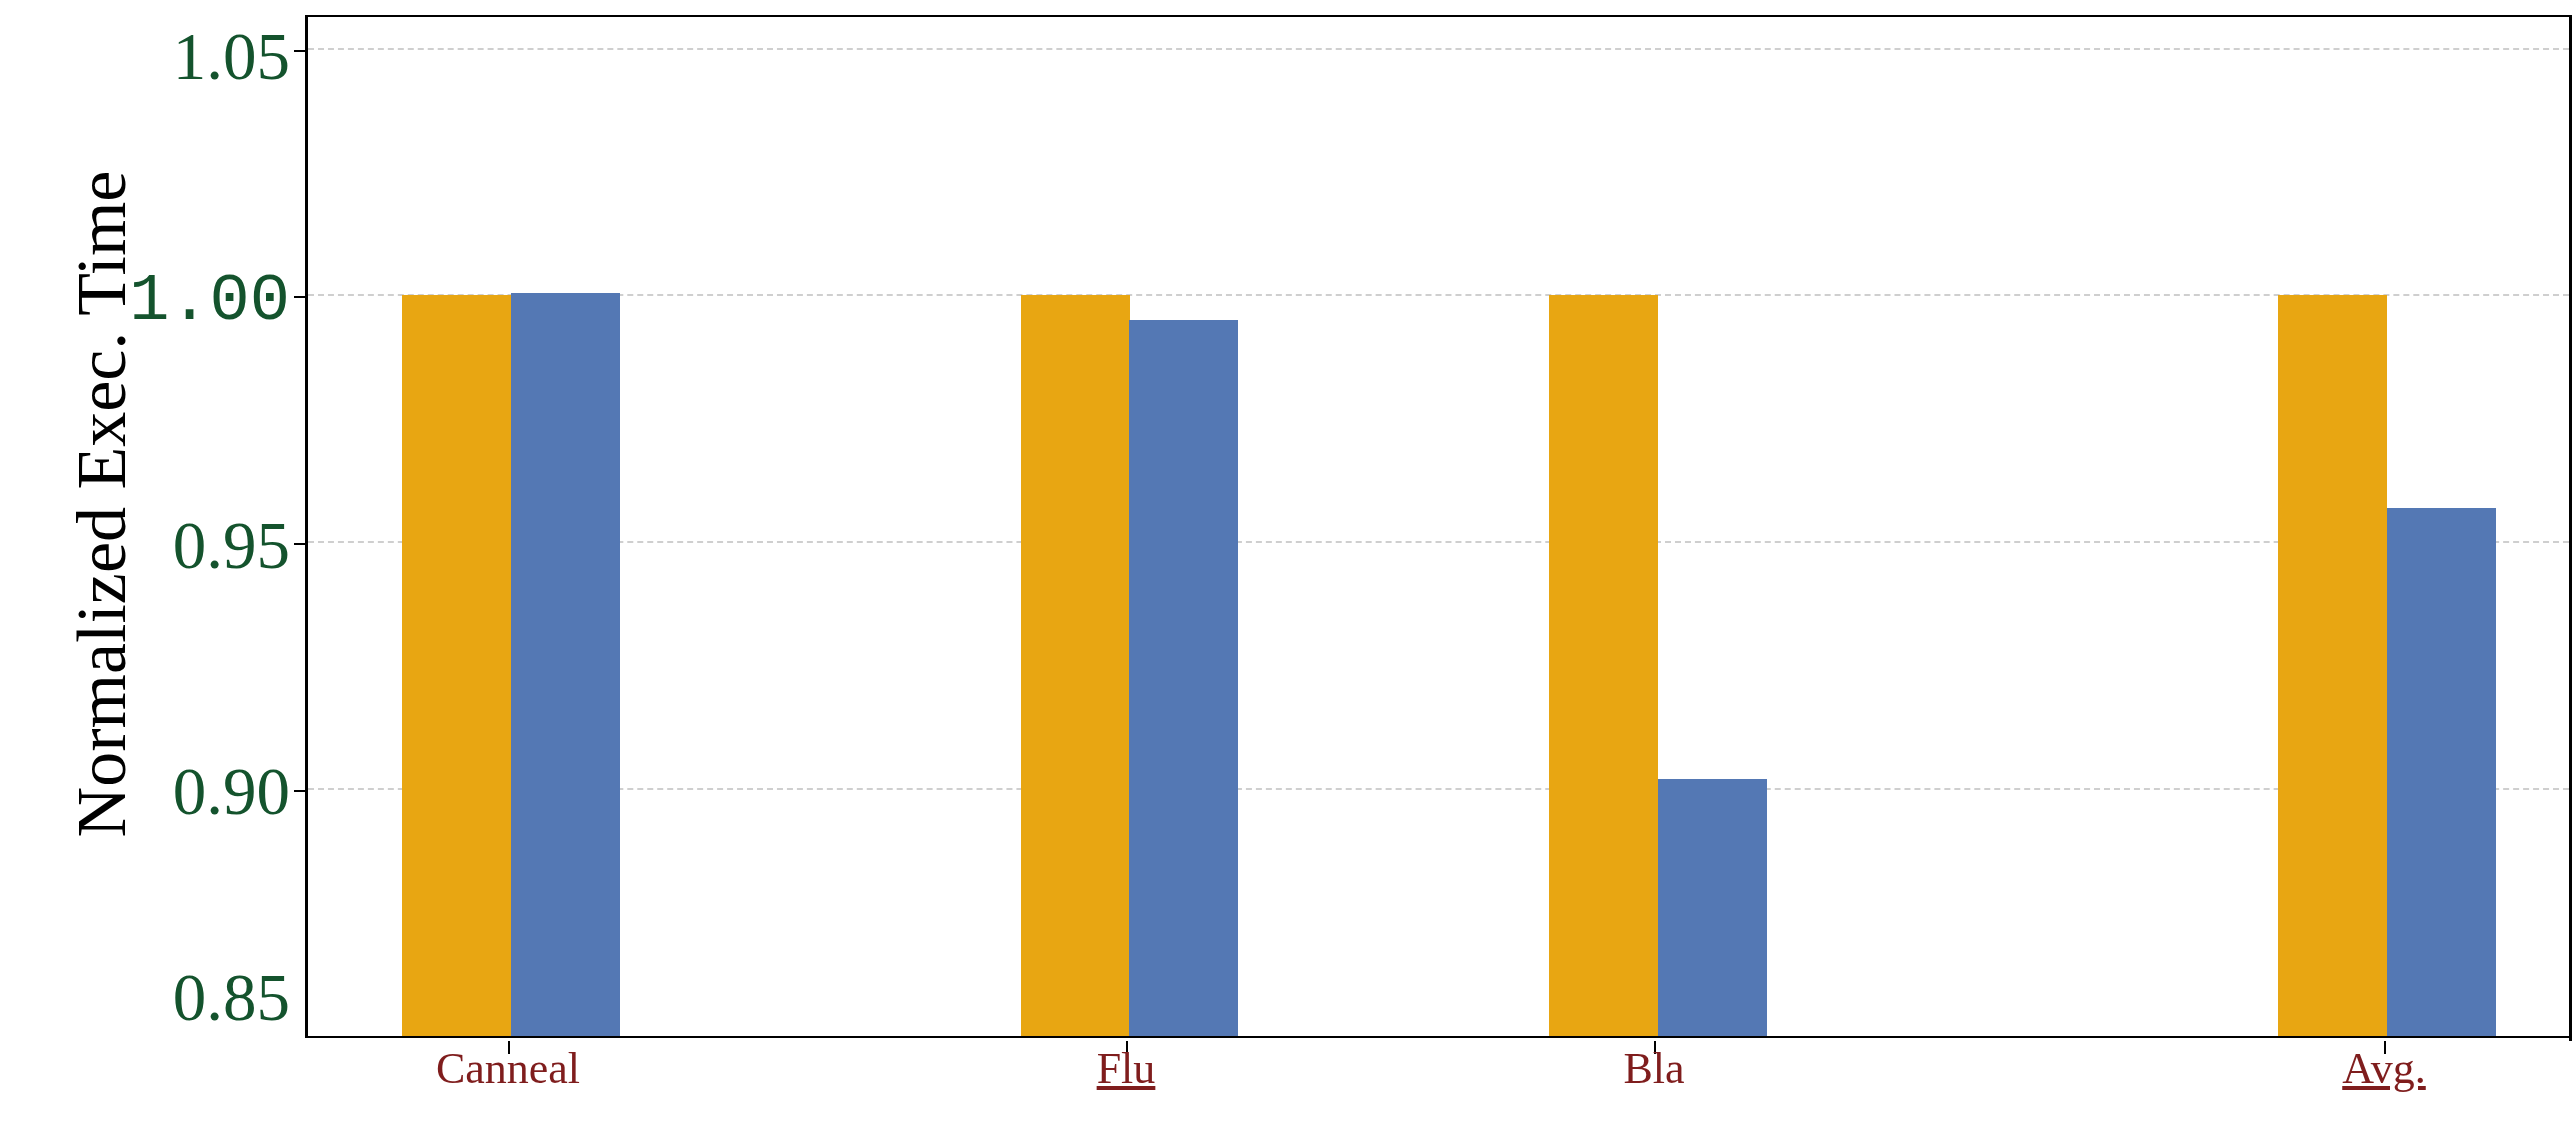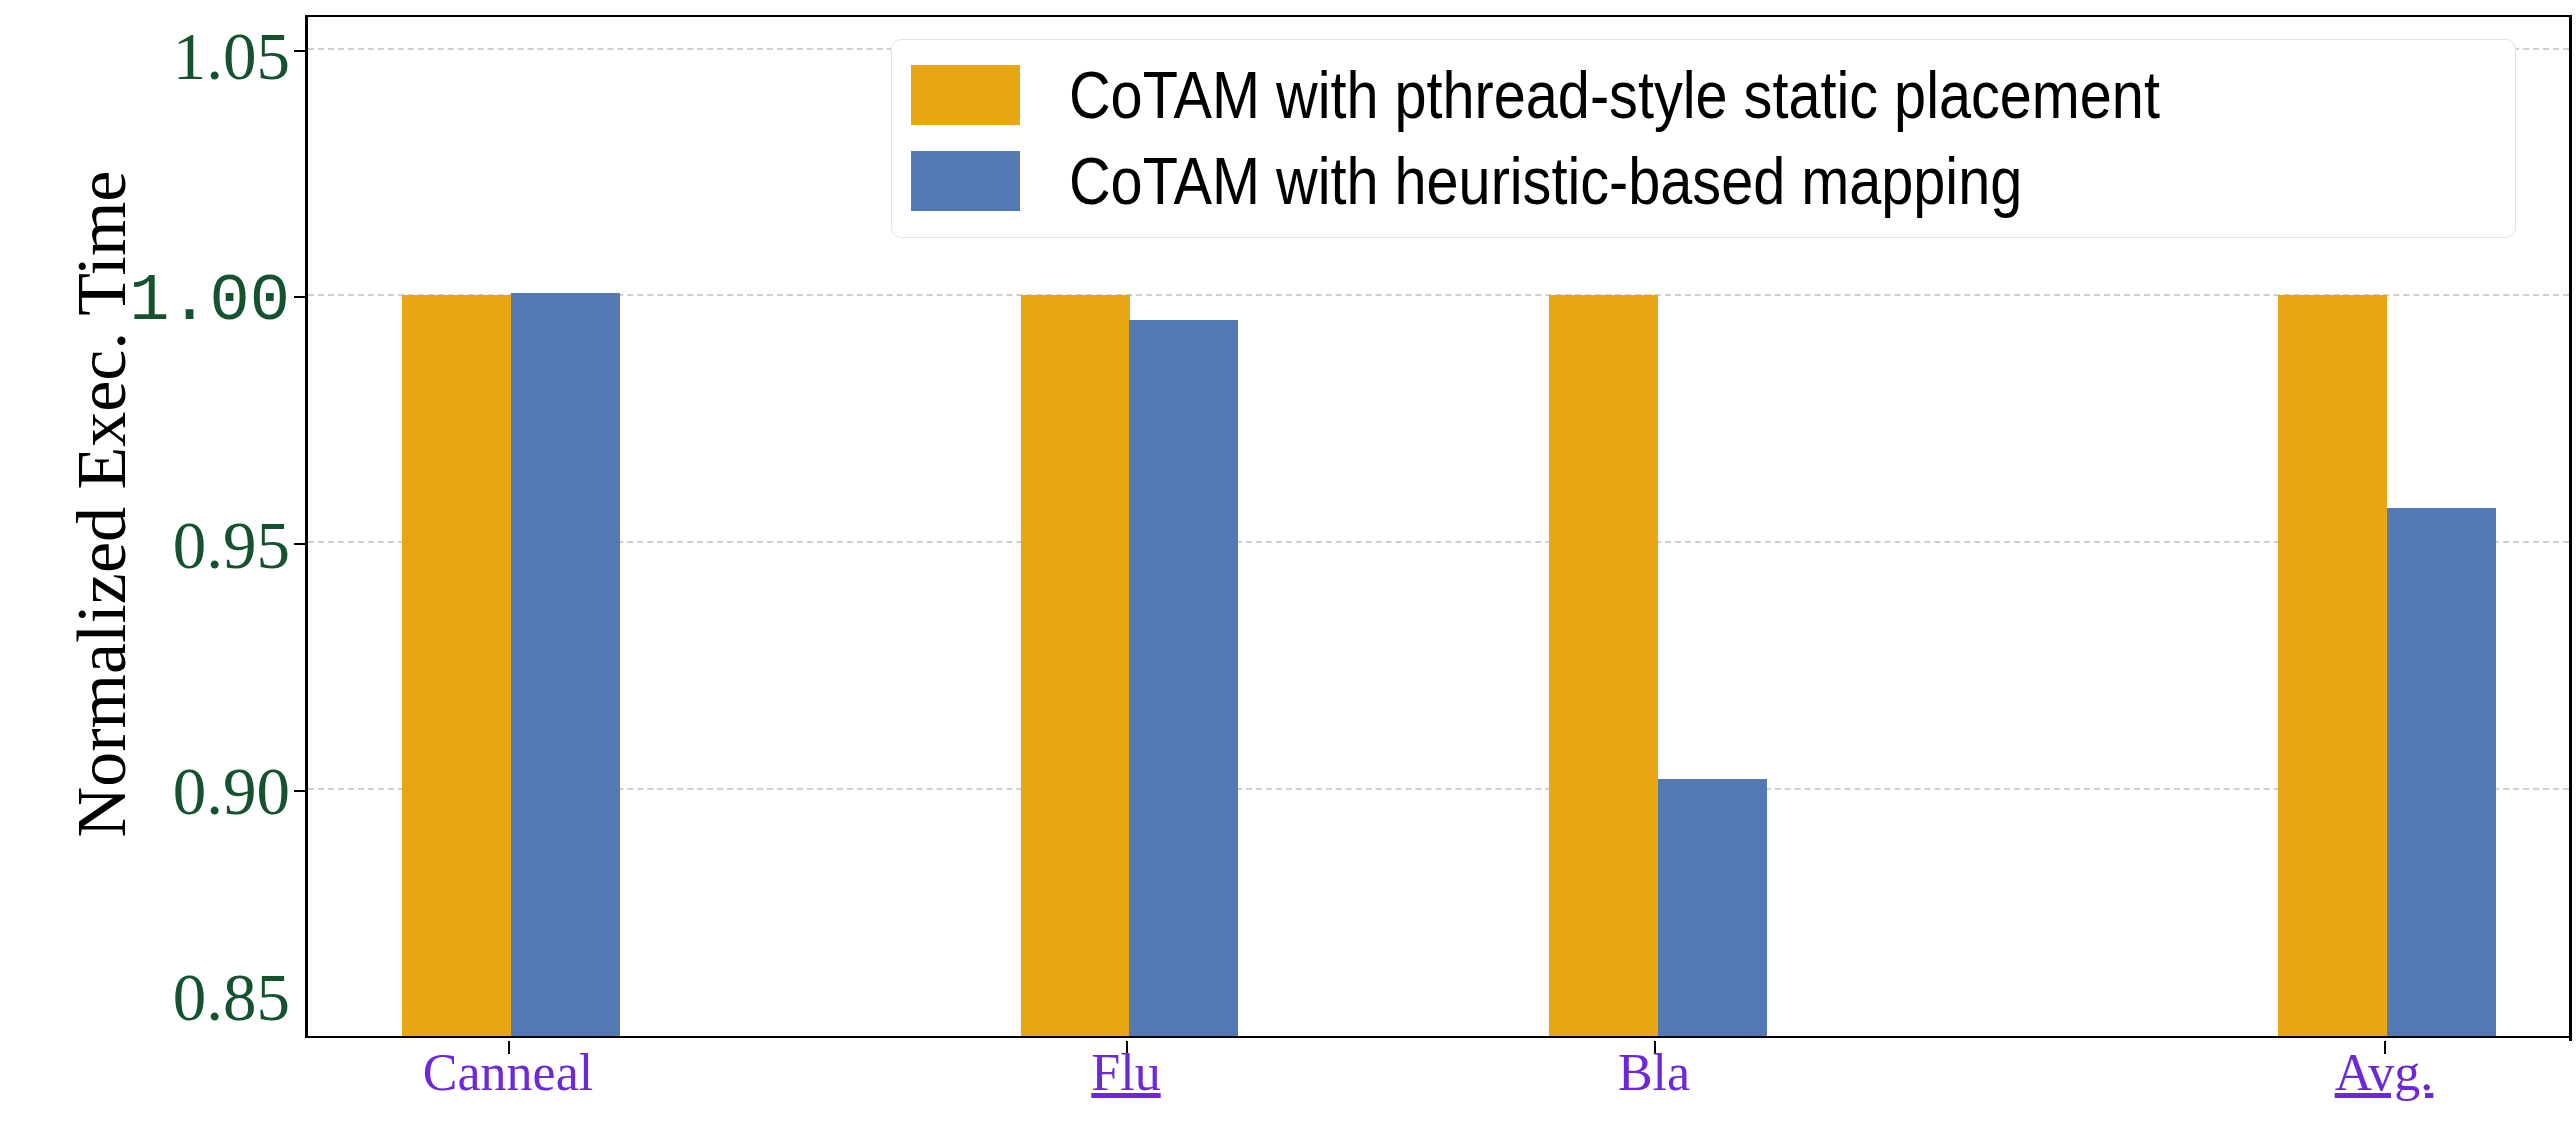--- a/index.html
+++ b/index.html
@@ -66,22 +66,22 @@
   .xtick-mark{
     position:absolute;
     top:1041px;
     width:0;height:13px;
     border-left:2.9px solid #000000;
   }
   .xtick-label{
     position:absolute;
     top:1046px;
     font-family:"Liberation Serif", serif;
-    font-size:52px;
-    color:#6d28d9;
+    font-size:44px;
+    color:#7f1d1d;
     white-space:nowrap;
     transform:translateX(-50%);
     line-height:1.05;
   }
 
   
   #ylabel{
     position:absolute;
     left:-406px;
     top:504px;
@@ -176,25 +176,15 @@
   <span class="xtick-mark" style="left:508px;"></span>
   <span class="xtick-mark" style="left:1126px;"></span>
   <span class="xtick-mark" style="left:1654px;"></span>
   <span class="xtick-mark" style="left:2384px;"></span>
 
   <div class="xtick-label" style="left:508px;">Canneal</div>
   <div class="xtick-label" style="left:1126px;text-decoration:underline;">Flu</div>
   <div class="xtick-label" style="left:1654px;">Bla</div>
   <div class="xtick-label" style="left:2384px;text-decoration:underline;">Avg.</div>
 
-  <div id="legend">
-    <div class="legend-row">
-      <span class="legend-swatch series-a"></span>
-      <span class="legend-text">CoTAM with pthread-style static placement</span>
-    </div>
-    <div class="legend-row">
-      <span class="legend-swatch series-b"></span>
-      <span class="legend-text">CoTAM with heuristic-based mapping</span>
-    </div>
-  </div>
 
 </div>
 
 
 </body></html>

